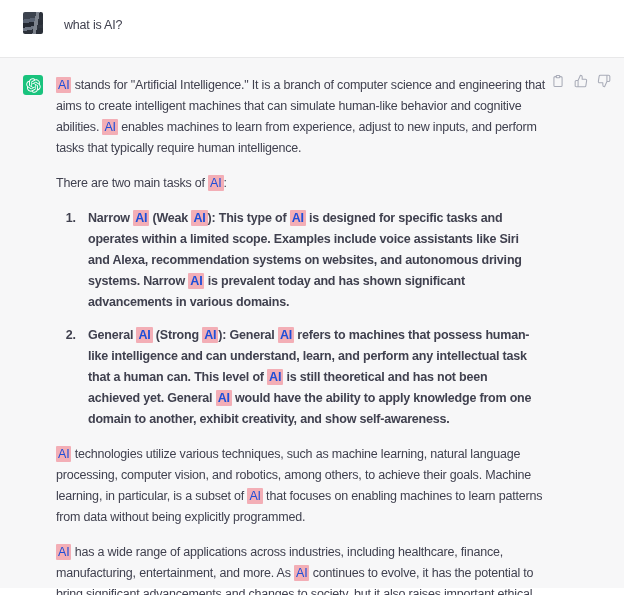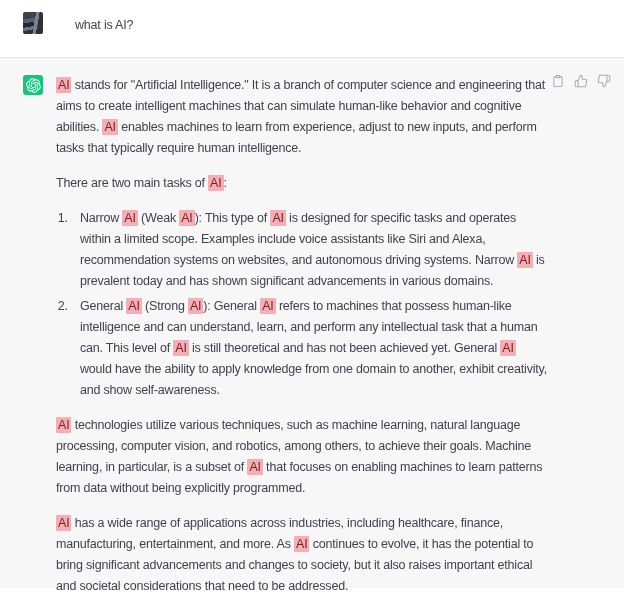--- a/index.html
+++ b/index.html
@@ -40,36 +40,36 @@
       linear-gradient(100deg, transparent 55%, #7d838d 55% 70%, rgba(42,47,56,0.9) 70%),
       linear-gradient(170deg, #3c434e 0 30%, #596271 30% 45%, #232831 45% 62%, #6e7683 62% 75%, #2c313a 75%);
   }
   .gpt-avatar{
     width:20px;height:20px;border-radius:3px;
     background:var(--green);
     display:flex;align-items:center;justify-content:center;
   }
   .gpt-avatar svg{width:15px;height:15px;fill:#fff;}
   .user-text{
-    margin-left:32px;
+    margin-left:21px;
     font-size:12.5px;line-height:21px;letter-spacing:-0.2px;
     padding-top:2px;
   }
   .content{
     margin-left:13px;
     width:496px;
     font-size:12.5px;line-height:21px;letter-spacing:-0.2px;
   }
   .content p{margin:0 0 14px;}
   .content ol{margin:0 0 14px;padding:0 0 0 11px;}
-  .content li{padding-left:9px;margin:4px;}
+  .content li{padding-left:9px;margin:12px;font-weight:bold;}
   .content li::marker{color:var(--text);}
   .hl{
     background:var(--hl);
-    color:#7f1d1d;
+    color:#1d4ed8;
     padding:1px 2px;
     border-radius:1px;
   }
   .actions{
     position:absolute;top:16px;right:13px;
     display:flex;gap:9px;
   }
   .action-btn{
     background:none;border:none;padding:0;margin:0;cursor:pointer;
     color:var(--icon);line-height:0;

